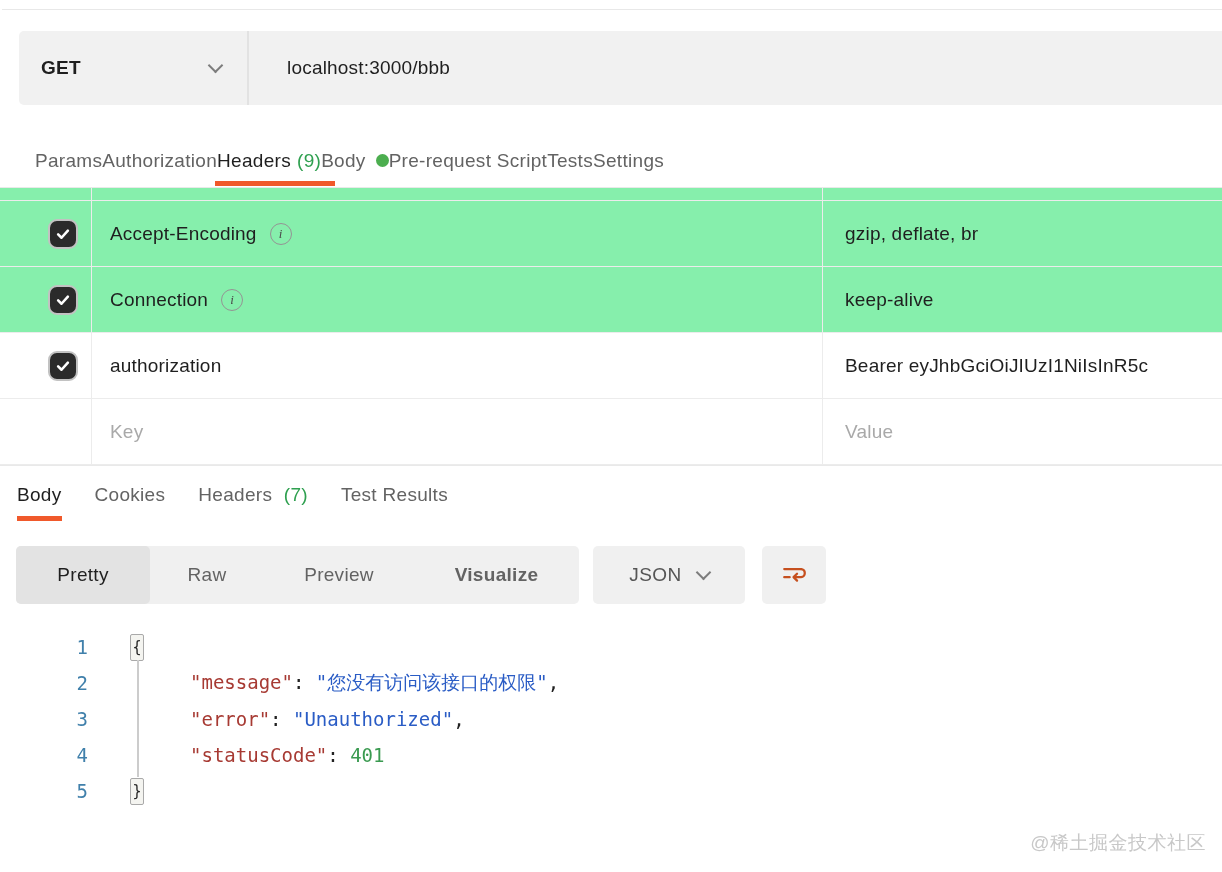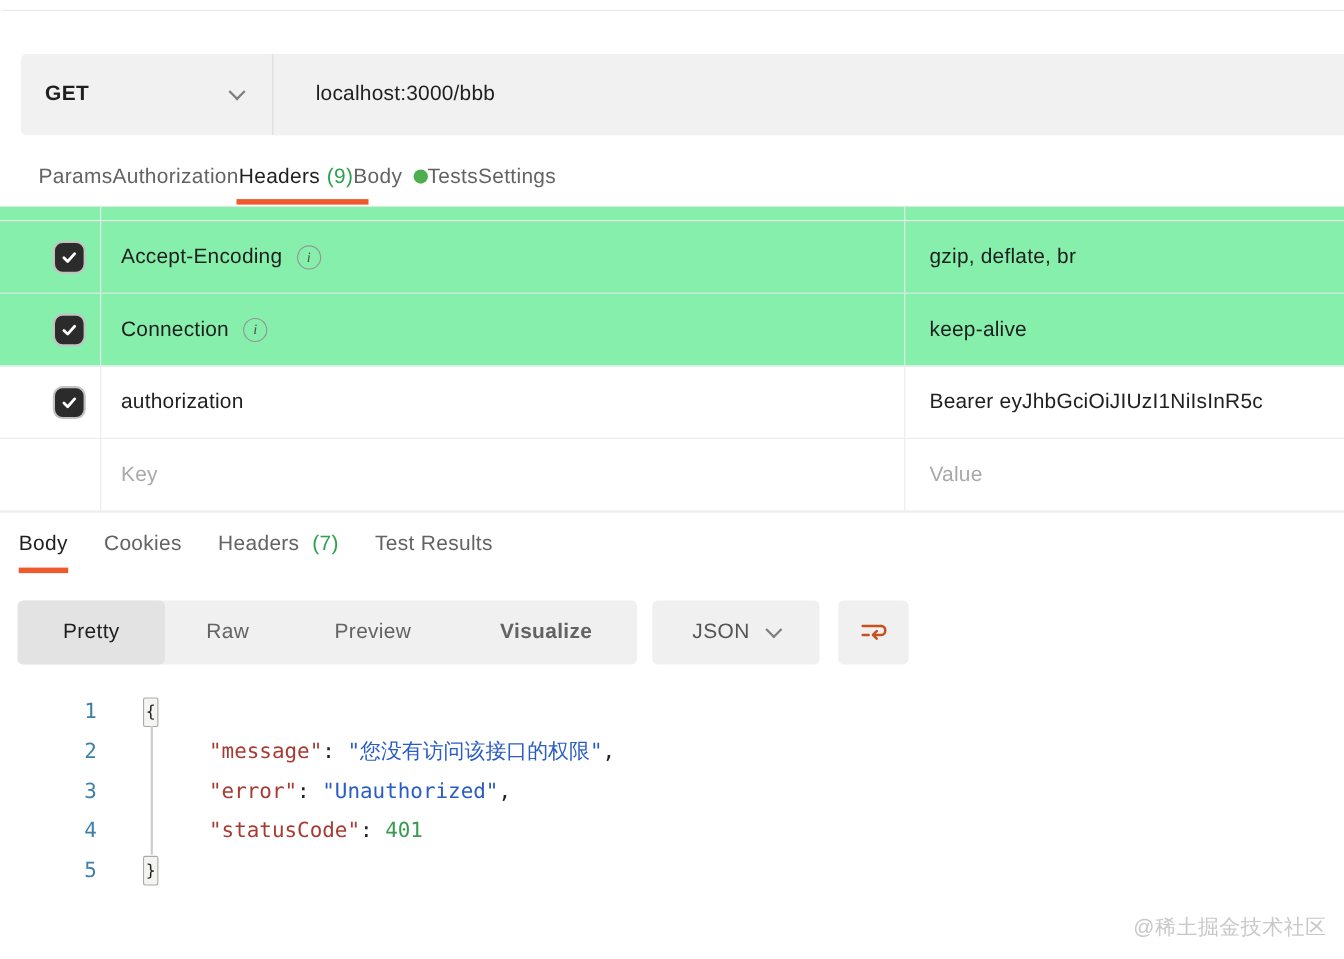--- a/index.html
+++ b/index.html
@@ -3,21 +3,21 @@
 <meta charset="utf-8">
 <style>
   * { margin:0; padding:0; box-sizing:border-box; }
   html,body { width:1222px; height:872px; background:#ffffff; overflow:hidden;
     font-family:"Liberation Sans", sans-serif; color:#212121; }
 
   
   .top-line { position:absolute; top:9px; left:2px; right:0; height:1px; background:#e8e8e8; }
 
   
-  .url-bar { position:absolute; top:49px; left:19px; right:0; height:74px; display:flex; }
+  .url-bar { position:absolute; top:31px; left:19px; right:0; height:74px; display:flex; }
   .method-select { width:230px; background:#f1f1f1; border-radius:5px 0 0 5px;
     border-right:2px solid #e2e2e2; display:flex; align-items:center; justify-content:space-between;
     padding:0 26px 0 22px; cursor:pointer; }
   .method-label { font-size:19px; font-weight:600; letter-spacing:.3px; color:#1f1f1f; }
   .chev { width:11px; height:11px; border-right:2px solid #7d7d7d; border-bottom:2px solid #7d7d7d;
     transform:rotate(45deg); margin-top:-6px; }
   .url-input { flex:1; background:#f1f1f1; display:flex; align-items:center; padding-left:38px; }
   .url-text { font-size:19px; letter-spacing:.2px; color:#1f1f1f; }
 
   
@@ -114,20 +114,23 @@
   </div>
   <div class="rtab active">
     <span>Headers</span>
     <span class="tab-count">(9)</span>
   </div>
   <div class="rtab">
     <span>Body</span>
     <span class="green-dot"></span>
   </div>
   <div class="rtab">
+    <span>Pre-request Script</span>
+  </div>
+  <div class="rtab">
     <span>Tests</span>
   </div>
   <div class="rtab">
     <span>Settings</span>
   </div>
 </div>
 <div class="tabs-border"></div>
 
 <div class="htable">
   <div class="hrow sliver shaded">

